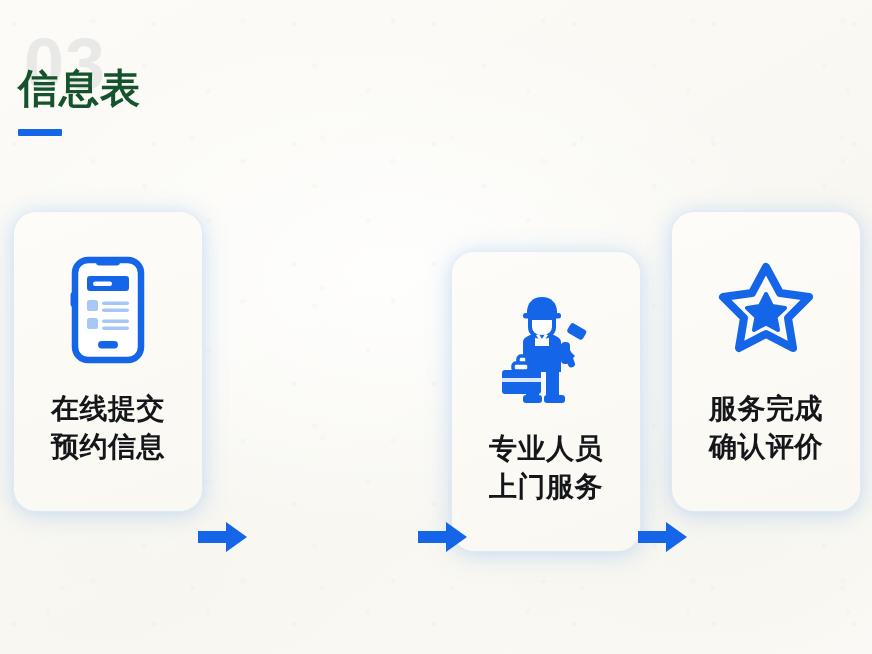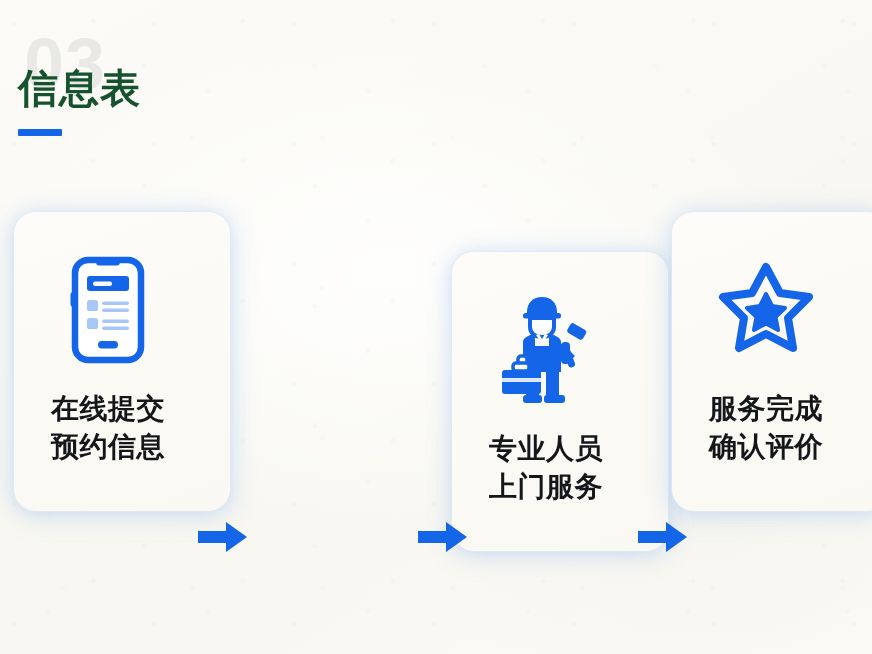--- a/index.html
+++ b/index.html
@@ -85,21 +85,21 @@
     position: absolute;
     left: 0;
     top: 212px;
     width: 872px;
     height: 300px;
   }
 
   .step-card {
     position: absolute;
     top: 0;
-    width: 216px;
+    width: 188px;
     height: 299px;
     border-radius: 22px;
     background: linear-gradient(160deg, #fdfcf9 0%, #fbfaf5 45%, #f9f8f2 100%);
     box-shadow:
       0 0 0 1px rgba(225,235,250,0.55),
       0 6px 26px rgba(150,185,235,0.22),
       0 2px 10px rgba(160,190,230,0.16),
       -6px 0 22px rgba(205,225,250,0.30),
       6px 0 22px rgba(205,225,250,0.30);
   }

